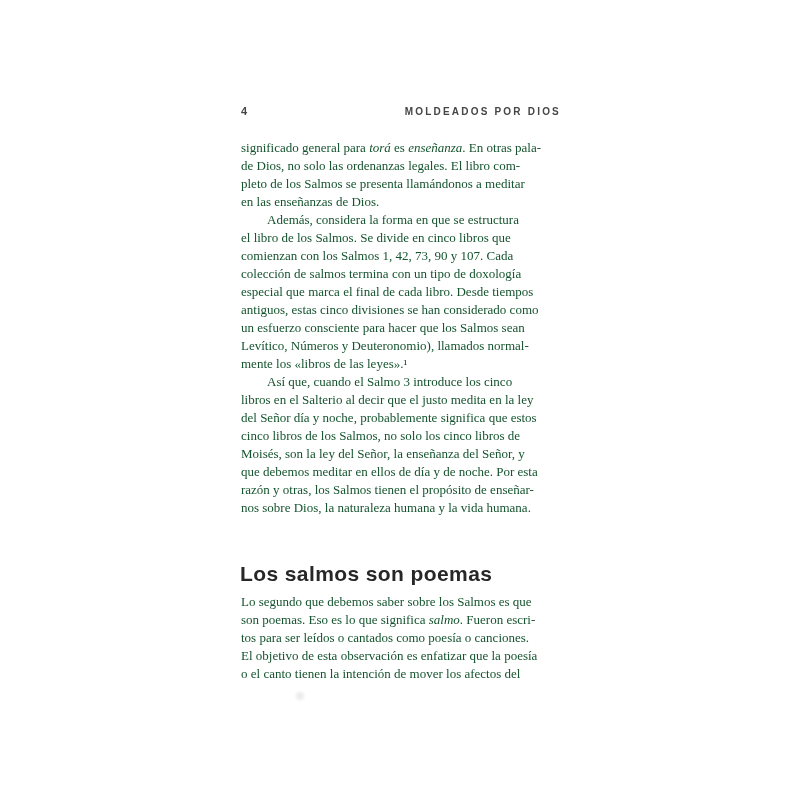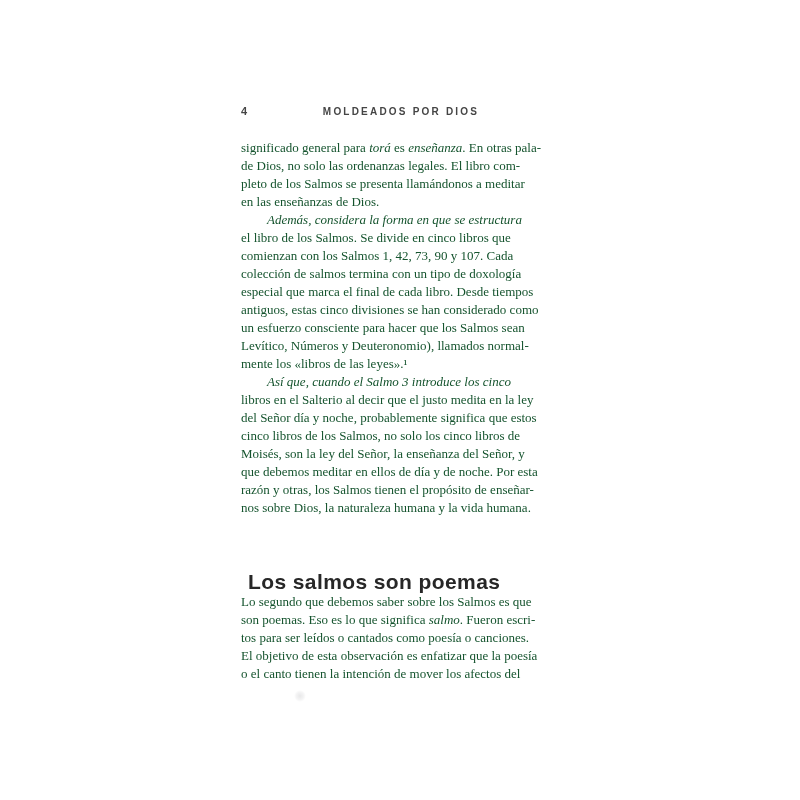--- a/index.html
+++ b/index.html
@@ -31,48 +31,48 @@
     top: 0;
     font-size: 11px;
     font-weight: 700;
     letter-spacing: 1px;
   }
   .running-title {
     position: absolute;
     left: 0;
     right: 0;
     top: 1px;
-    text-align: center;
+    text-align: right;
     font-size: 10px;
     font-weight: 700;
     letter-spacing: 2.2px;
   }
   
   .text-col {
     position: absolute;
     left: 241px;
     width: 322px;
     font-family: "Liberation Serif", serif;
     font-size: 13px;
     line-height: 18px;
     color: #14532d;
   }
   #body-block-0 { top: 139px; }
   #body-block-1 { top: 593px; }
   .line {
     white-space: nowrap;
     height: 18px;
   }
-  .line.first-indent { text-indent: 26px; font-style: italic; }
+  .line.first-indent { text-indent: 26px; }
   
   .section-heading {
     position: absolute;
     left: 240px;
     top: 562px;
-    margin: 8px;
+    margin: 0;
     font-family: "Liberation Sans", sans-serif;
     font-size: 21px;
     font-weight: 700;
     letter-spacing: 0.4px;
     color: #272727;
   }
   
   .bleed-mark {
     position: absolute;
     left: 294px;

